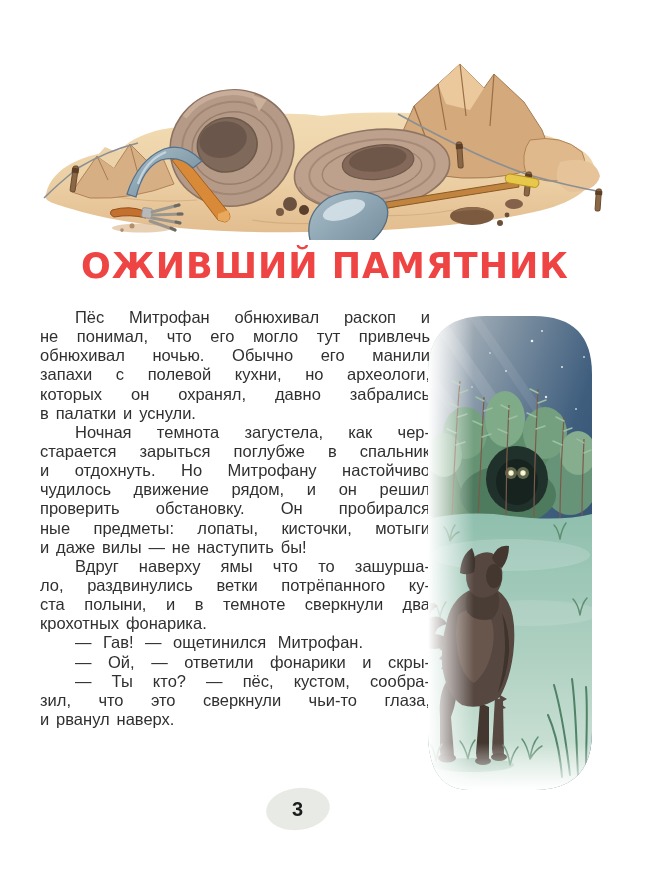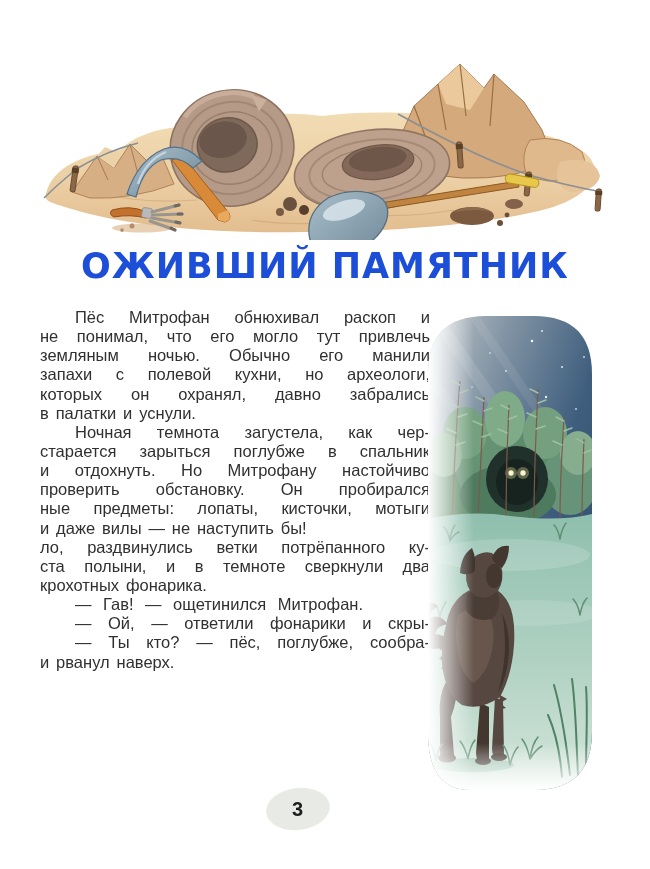--- a/index.html
+++ b/index.html
@@ -2,21 +2,21 @@
 <html><head>
 <meta charset="utf-8">
 <style>
   html,body{margin:0;padding:0;background:#ffffff;}
   .page{position:relative;width:650px;height:869px;background:#ffffff;overflow:hidden;
         font-family:"Liberation Sans",sans-serif;}
   .top-art{position:absolute;left:42px;top:44px;width:565px;height:196px;}
   .side-art{position:absolute;left:410px;top:313px;width:190px;height:487px;}
   .title{position:absolute;left:0;top:246px;width:650px;text-align:center;
          font-family:"DejaVu Sans",sans-serif;font-weight:bold;font-size:35px;
-         letter-spacing:1px;color:#1d4ed8;white-space:nowrap;}
+         letter-spacing:1px;color:#ef4444;white-space:nowrap;}
   .text-col{position:absolute;left:40px;top:308px;width:390px;color:#303030;
             font-size:16.5px;}
   .line{height:19.15px;line-height:19.15px;text-align:left;word-spacing:0.14em;
         white-space:nowrap;}
   .line.just{text-align:justify;text-align-last:justify;white-space:normal;word-spacing:normal;}
   .line.indent{text-indent:35px;}
   .line.spread{word-spacing:0.42em;}
   .badge{position:absolute;left:266px;top:788px;width:64px;height:42px;background:#e8ebe5;
          border-radius:50%;transform:rotate(-7deg);display:flex;align-items:center;justify-content:center;}
   .badge span{transform:rotate(7deg);font-weight:bold;font-size:20px;color:#1d1d1d;}
@@ -156,36 +156,39 @@
           <path d="M129,184 L133,186"></path>
       </g>
     </g>
   </svg>
 
   <div class="title">ОЖИВШИЙ ПАМЯТНИК</div>
 
   <div class="text-col">
       <div class="line indent just">Пёс Митрофан обнюхивал раскоп и</div>
       <div class="line just">не понимал, что его могло тут привлечь</div>
-      <div class="line just">земляным ночью. Обычно его манили</div>
+      <div class="line just">обнюхивал ночью. Обычно его манили</div>
       <div class="line just">запахи с полевой кухни, но археологи,</div>
       <div class="line just">которых он охранял, давно забрались</div>
       <div class="line">в палатки и уснули.</div>
       <div class="line indent just">Ночная темнота загустела, как чер-</div>
       <div class="line just">старается зарыться поглубже в спальник</div>
       <div class="line just">и отдохнуть. Но Митрофану настойчиво</div>
+      <div class="line just">чудилось движение рядом, и он решил</div>
       <div class="line just">проверить обстановку. Он пробирался</div>
       <div class="line just">ные предметы: лопаты, кисточки, мотыги</div>
       <div class="line">и даже вилы — не наступить бы!</div>
+      <div class="line indent just">Вдруг наверху ямы что то зашурша-</div>
       <div class="line just">ло, раздвинулись ветки потрёпанного ку-</div>
       <div class="line just">ста полыни, и в темноте сверкнули два</div>
       <div class="line">крохотных фонарика.</div>
       <div class="line indent spread">— Гав! — ощетинился Митрофан.</div>
       <div class="line indent just">— Ой, — ответили фонарики и скры-</div>
-      <div class="line indent just">— Ты кто? — пёс, поглубже, сообра-</div>
+      <div class="line indent just">— Ты кто? — пёс, кустом, сообра-</div>
+      <div class="line just">зил, что это сверкнули чьи-то глаза,</div>
       <div class="line">и рванул наверх.</div>
     </div>
 
   <svg class="side-art" viewBox="0 0 190 487">
     <defs>
       <linearGradient id="skyG" x1="0" y1="0" x2="0.9" y2="0.9">
         <stop offset="0" stop-color="#c3c8cb"></stop>
           <stop offset="0.3" stop-color="#7e91a2"></stop>
         <stop offset="0.62" stop-color="#3f5e7e"></stop>
           <stop offset="1" stop-color="#2b4766"></stop>

